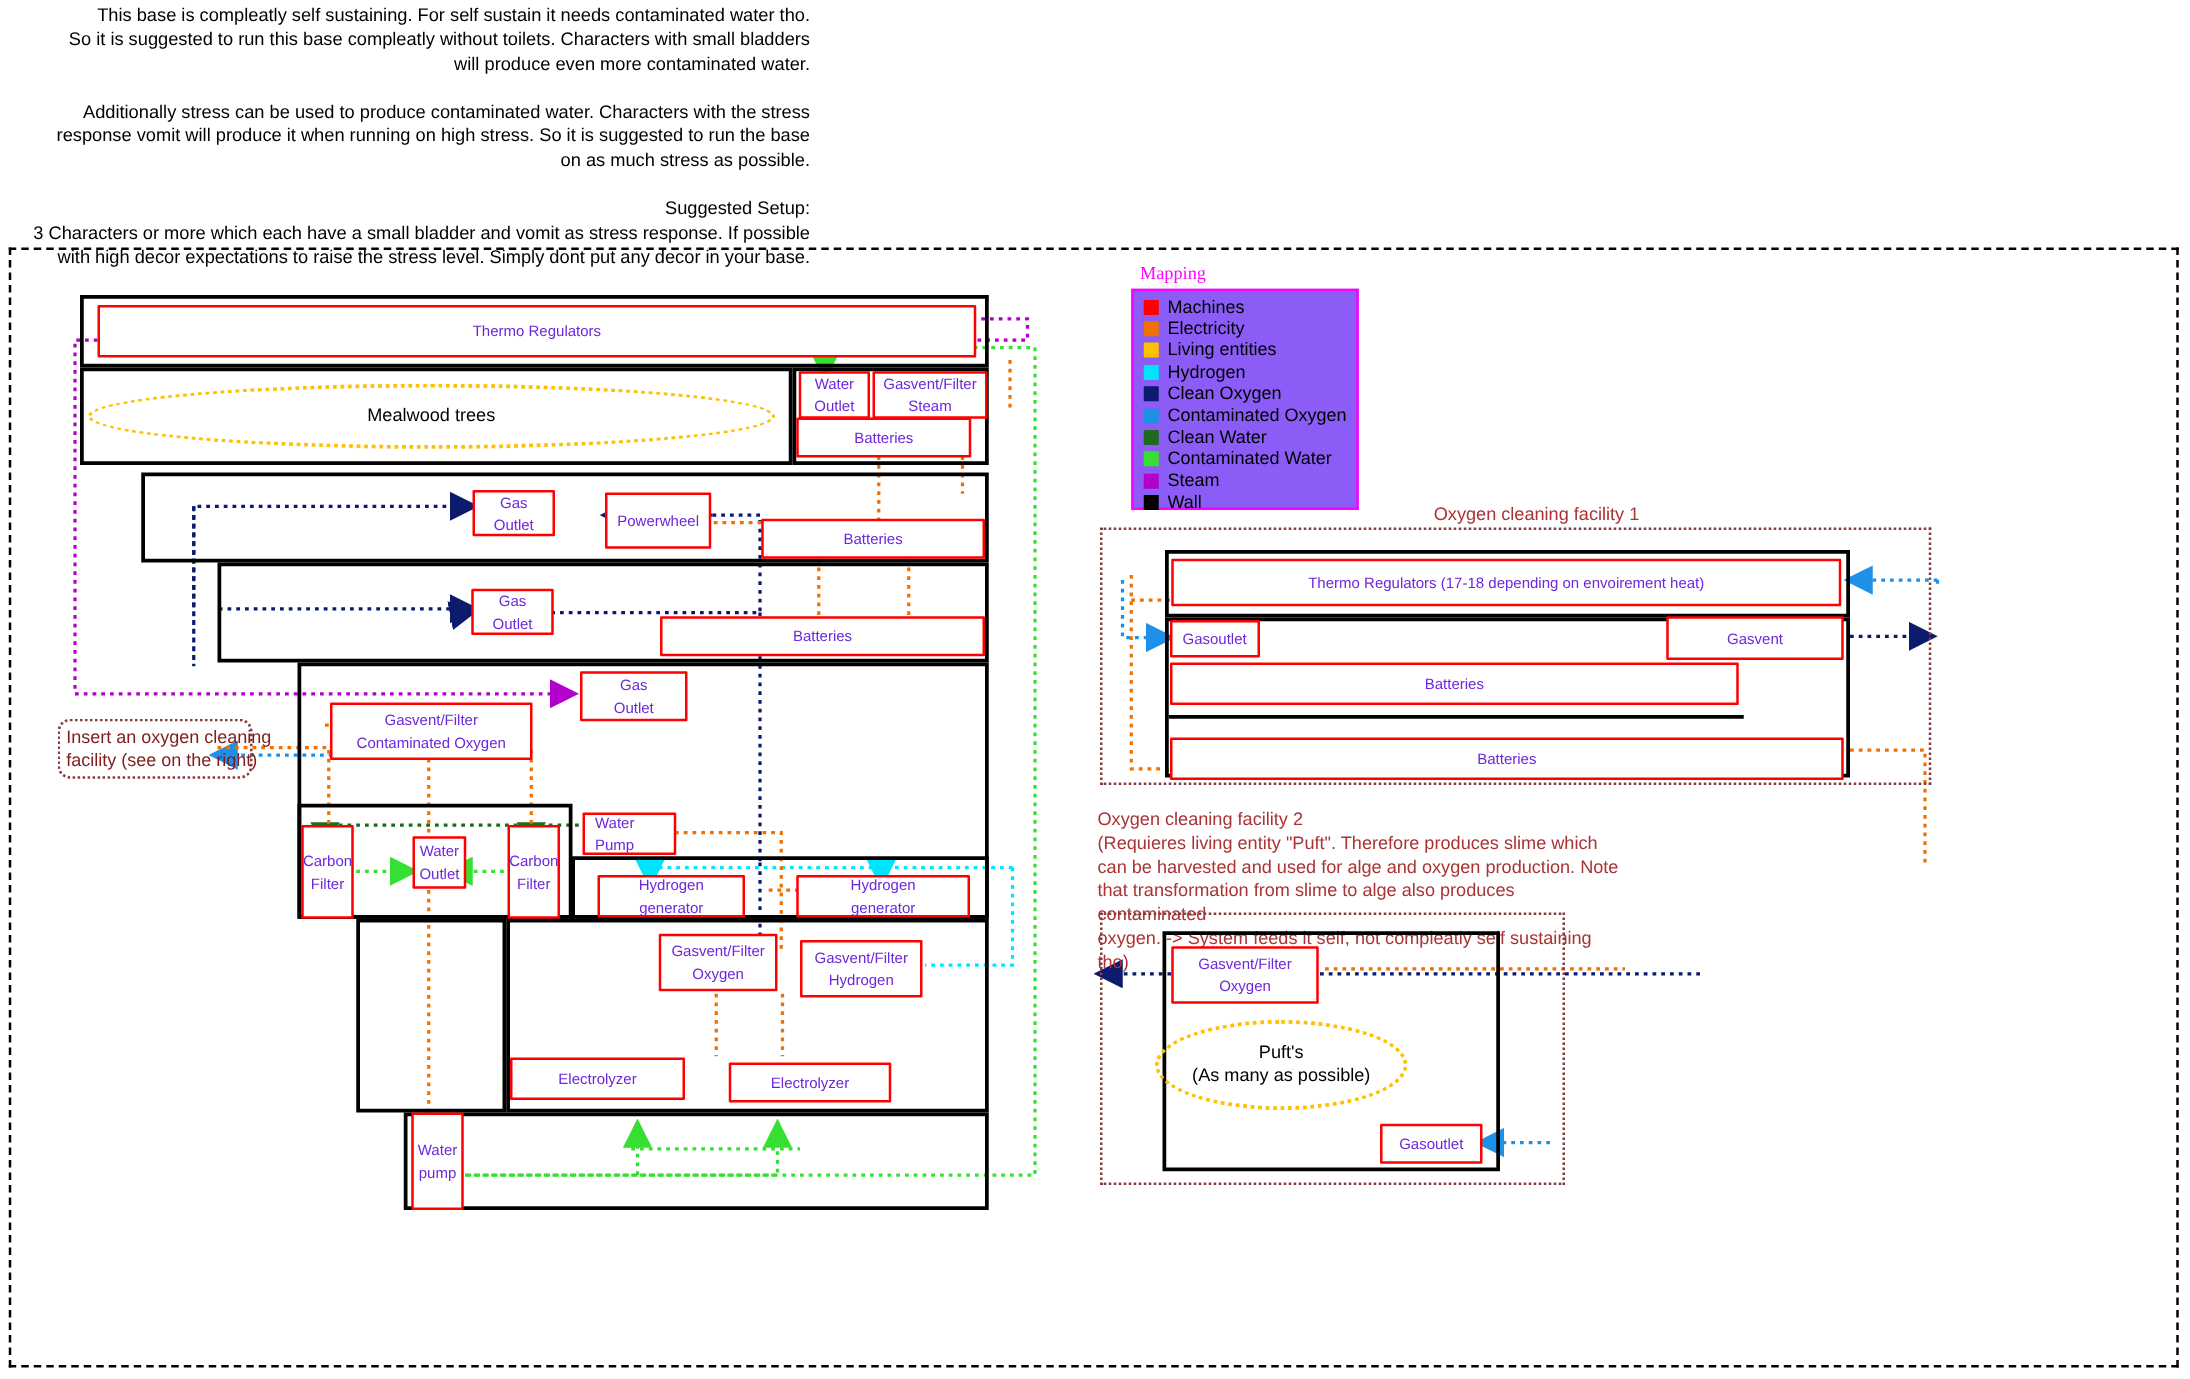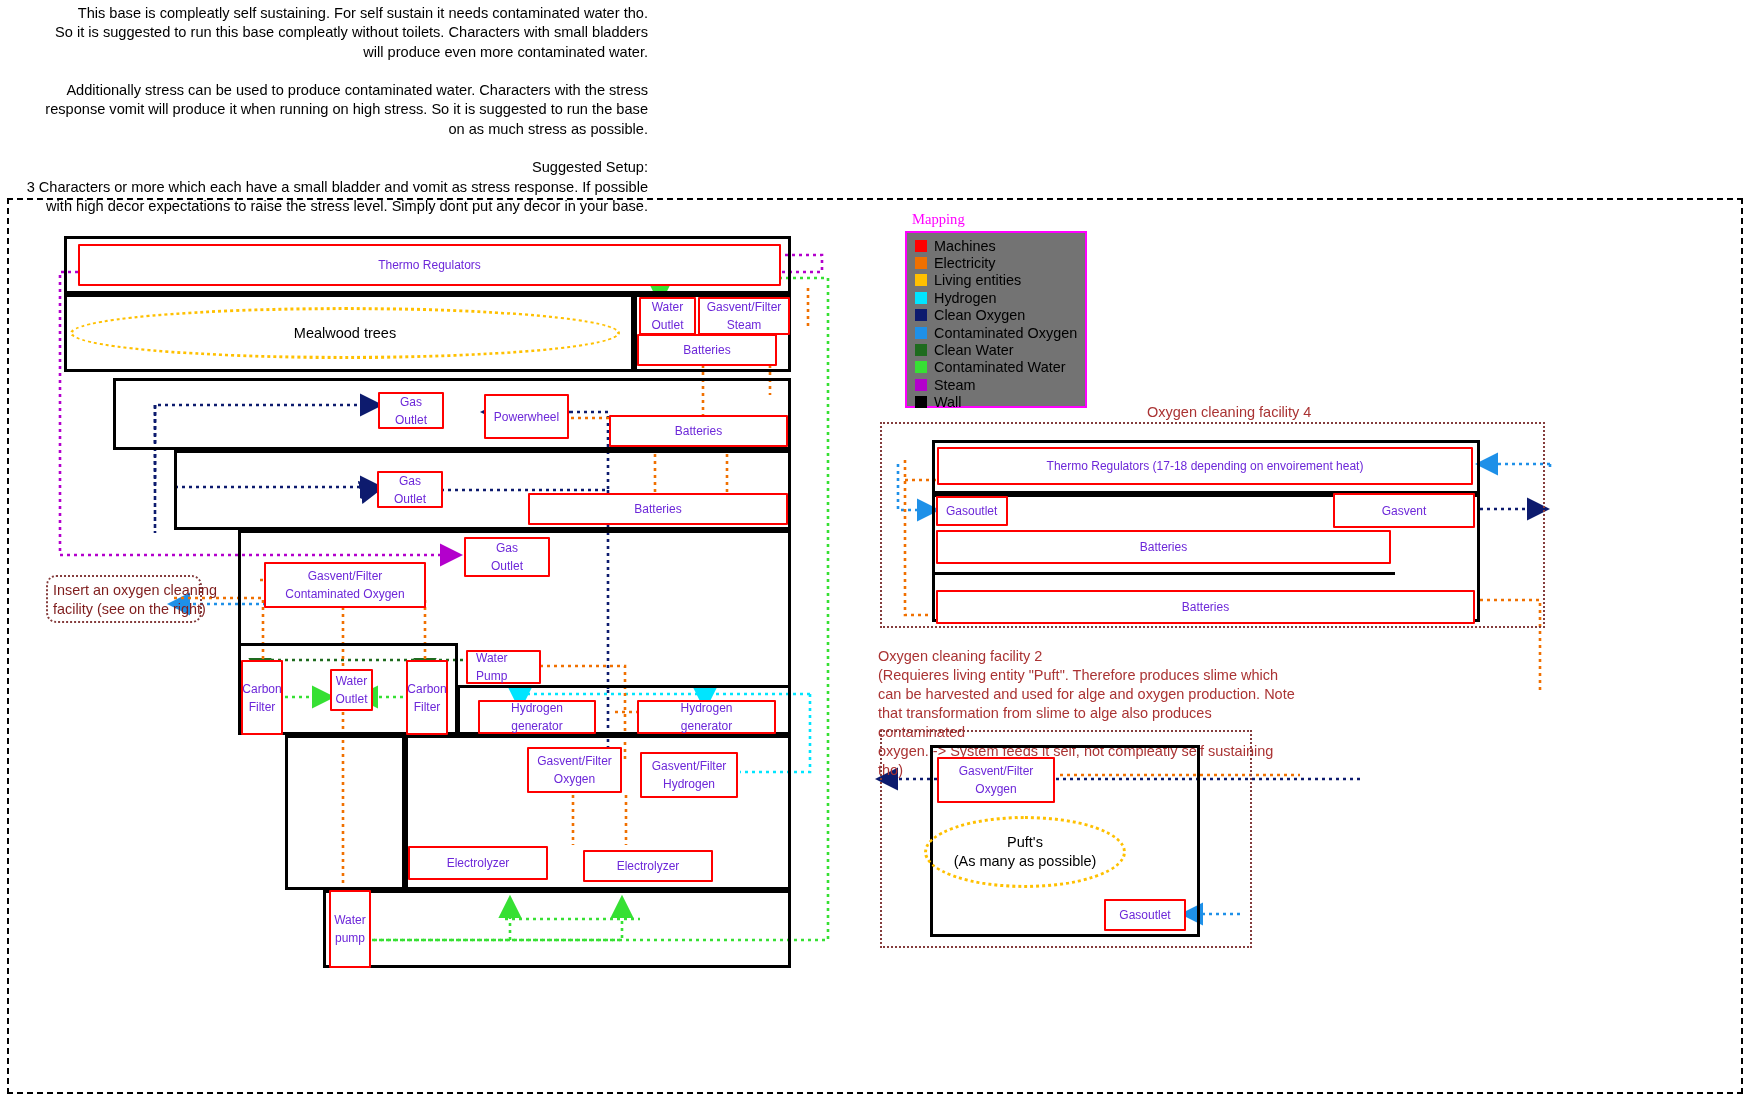--- a/index.html
+++ b/index.html
@@ -11,21 +11,21 @@
   .wline{position:absolute;background:#000;}
   .mach{position:absolute;border:2.6px solid #ff0000;border-radius:1px;box-sizing:border-box;
         display:flex;align-items:center;justify-content:center;text-align:center;font-size:12px;
         line-height:18px;background:#fff;color:#6d28d9;padding:2px 4px;}
   .mach.lt{justify-content:flex-start;padding-left:8px;text-align:left;}
   .ellipse{position:absolute;border:3px dotted #ffc000;border-radius:50%;box-sizing:border-box;
         display:flex;align-items:center;justify-content:center;text-align:center;font-size:14.5px;line-height:19px;}
   .dashbox{position:absolute;box-sizing:border-box;border:2.5px dotted #843c3c;}
   .caption{position:absolute;color:#a33;font-size:14.5px;line-height:19px;white-space:pre-wrap;}
   .legendtitle{position:absolute;color:#ff00ff;font-size:14.6px;}
-  .legendbox{position:absolute;border:2.5px solid #ff00ff;box-sizing:border-box;background:#737373;padding:4px 6px 4px 8px;}
+  .legendbox{position:absolute;border:2.5px solid #ff00ff;box-sizing:border-box;background:#8b5cf6;padding:4px 6px 4px 8px;}
   .legrow{display:flex;align-items:center;height:17.4px;font-size:14.4px;}
   .swatch{width:12px;height:12px;margin-right:7px;display:inline-block;flex:0 0 auto;}
   .note-red{position:absolute;box-sizing:border-box;border:2.5px dotted #843c3c;border-radius:10px;
         color:#7f1d1d;font-size:14.4px;line-height:19px;padding:4px 5px;text-align:left;margin-left:32px;}
   svg.ov{position:absolute;left:0;top:0;width:1752px;height:1103px;pointer-events:none;}
 </style>
 </head>
 <body>
 
 <div class="notes">This base is compleatly self sustaining. For self sustain it needs contaminated water tho.
@@ -237,21 +237,21 @@
   <div class="legrow">
     <span class="swatch" style="background:#b300cc"></span>
     <span>Steam</span>
   </div>
   <div class="legrow">
     <span class="swatch" style="background:#000000"></span>
     <span>Wall</span>
   </div>
 </div>
 
-<div class="caption" style="left:1147px;top:403px;">Oxygen cleaning facility 4</div>
+<div class="caption" style="left:1147px;top:403px;">Oxygen cleaning facility 1</div>
 <div class="dashbox" style="left:880px;top:422px;width:665px;height:206px;"></div>
 <div class="wall" style="left:932px;top:440px;width:548px;height:54px;"></div>
 <div class="wall" style="left:932px;top:494px;width:548px;height:128px;"></div>
 <div class="wline" style="left:935px;top:572px;width:460px;height:3px;"></div>
 
 <div class="mach" style="left:937px;top:447px;width:536px;height:38px;">Thermo Regulators (17-18 depending on envoirement heat)</div>
 <div class="mach lt" style="left:936px;top:496px;width:72px;height:30px;">Gasoutlet</div>
 <div class="mach" style="left:1333px;top:493px;width:142px;height:35px;">Gasvent</div>
 <div class="mach" style="left:936px;top:530px;width:455px;height:34px;">Batteries</div>
 <div class="mach" style="left:936px;top:590px;width:539px;height:34px;">Batteries</div>

